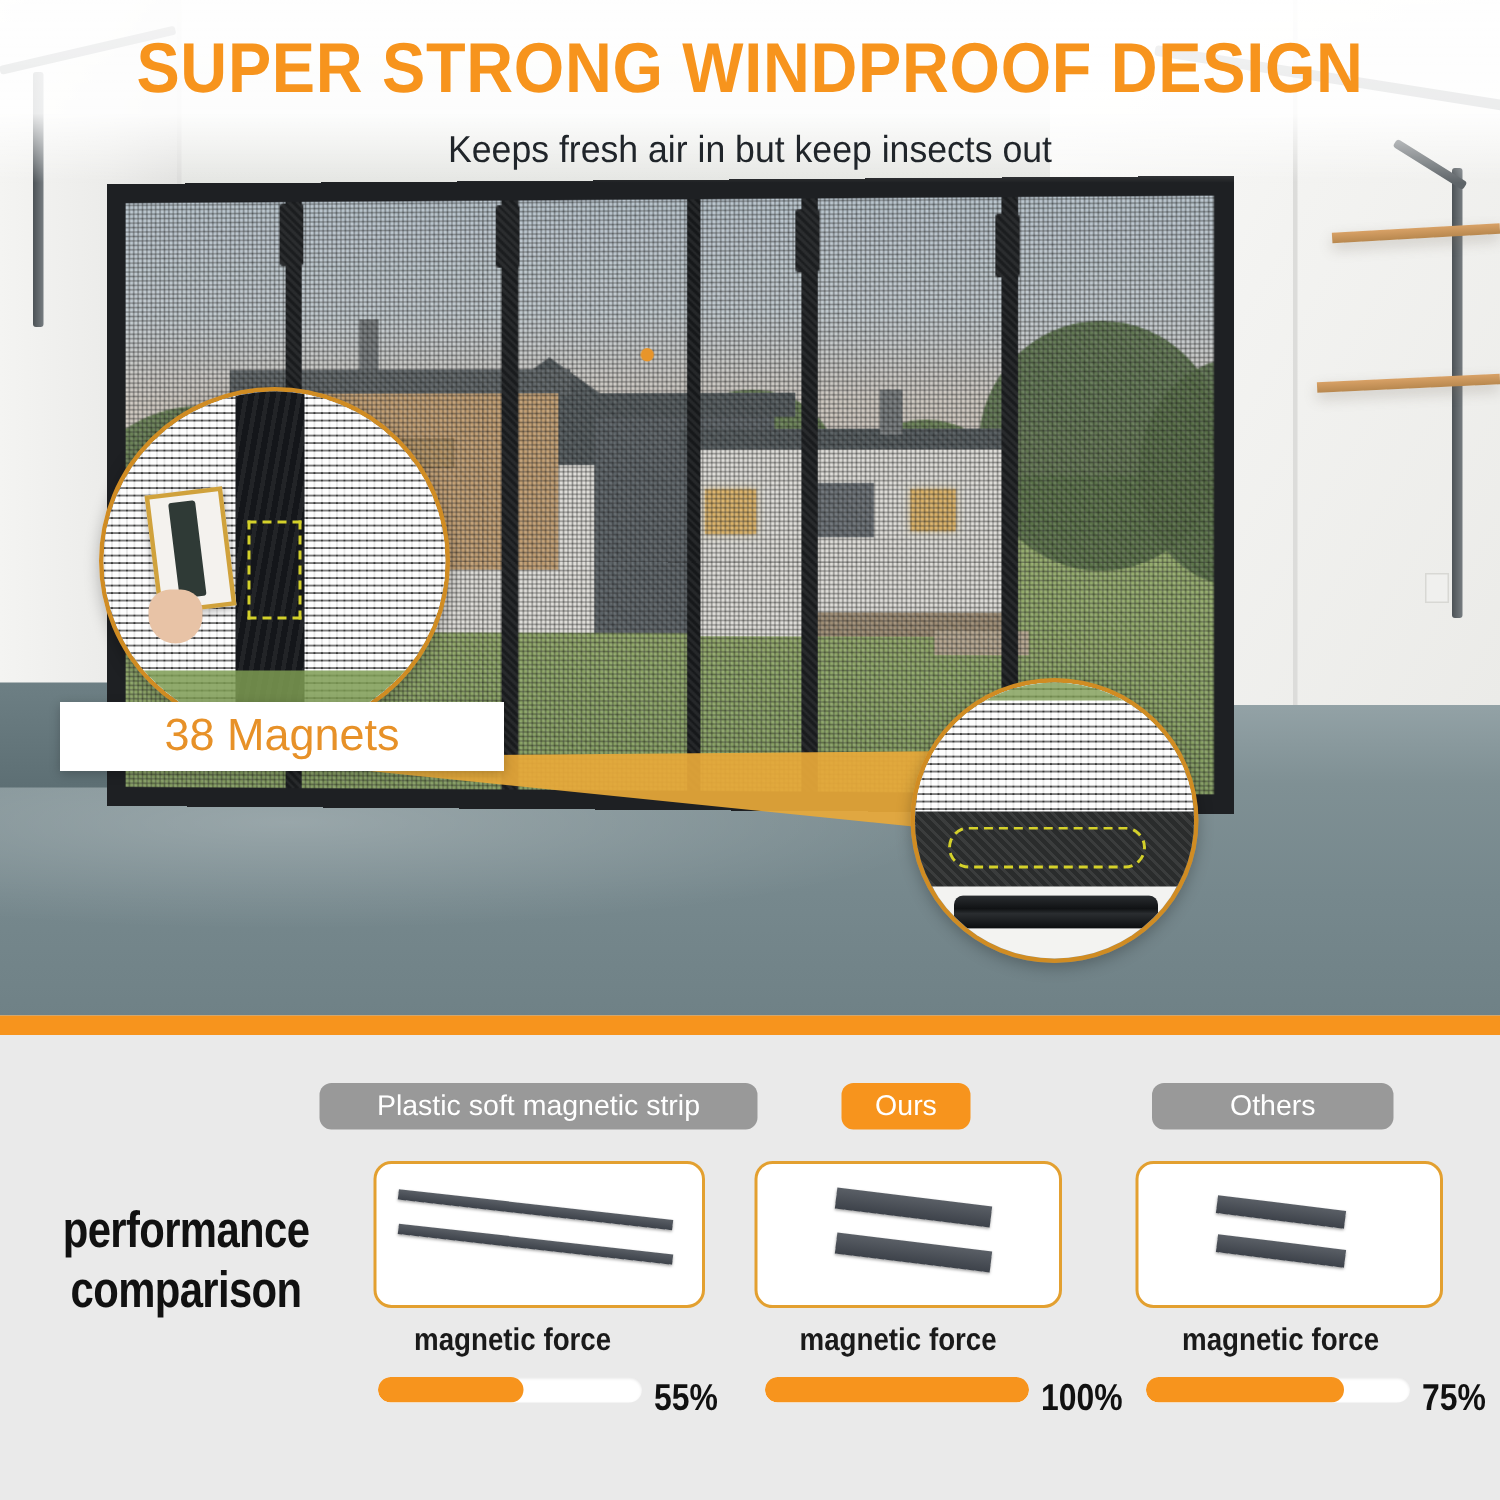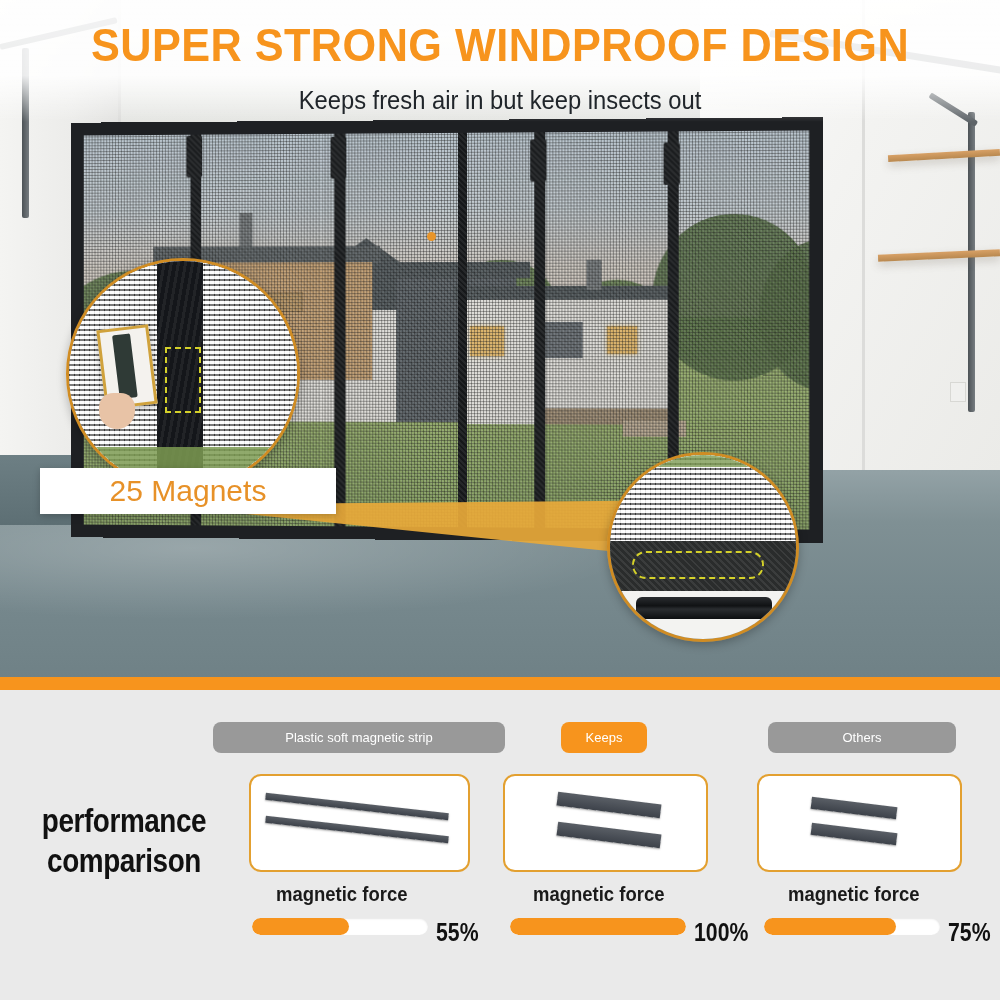--- a/index.html
+++ b/index.html
@@ -123,21 +123,21 @@
   .divider{position:absolute;left:0;top:677px;width:1000px;height:13px;background:#F7941D;}
 
   
   .compare{position:absolute;left:0;top:690px;width:1000px;height:310px;background:#EAEAEA;}
 
   .perf-title{position:absolute;left:8px;top:800px;width:232px;text-align:center;
     font-weight:bold;font-size:34px;line-height:40px;color:#111;
     transform:scaleX(.82);transform-origin:center;letter-spacing:-0.5px;}
 
   .pill{position:absolute;height:31px;border-radius:8px;display:flex;align-items:center;
-    justify-content:center;color:#fff;font-size:13px;padding:0 14px;box-sizing:border-box;}
+    justify-content:center;color:#fff;font-size:19px;padding:0 14px;box-sizing:border-box;}
 
   .card{position:absolute;background:#fff;border:2px solid #E3A030;border-radius:12px;
     box-sizing:border-box;overflow:hidden;}
   .bar-obj{position:absolute;background:linear-gradient(180deg,#5a5f66,#3d424a);
     box-shadow:0 1px 2px rgba(0,0,0,.35);}
 
   .mf-label{position:absolute;font-weight:bold;font-size:21px;color:#1a1a1a;
     transform:scaleX(.88);transform-origin:left center;white-space:nowrap;}
   .track{position:absolute;height:17px;border-radius:9px;background:#ffffff;overflow:hidden;
     box-shadow:inset 0 1px 2px rgba(0,0,0,.10);}
@@ -239,21 +239,21 @@
       <div class="dashed-pill" style="left:22px;top:96px;width:128px;height:24px;"></div>
       <div class="zc-white" style="left:0;top:136px;width:100%;height:50px;"></div>
       <div class="gravity-bar" style="left:26px;top:142px;width:136px;height:22px;"></div>
       <div class="zc-grass" style="left:0;top:-4px;width:100%;height:16px;opacity:.8;"></div>
     </div>
 
     <div class="head-band"></div>
     <div class="headline">SUPER STRONG WINDPROOF DESIGN</div>
     <div class="subline">Keeps fresh air in but keep insects out</div>
 
-    <div class="label-box" id="lbl-magnets">25 Magnets</div>
+    <div class="label-box" id="lbl-magnets">38 Magnets</div>
   </div>
 
   <div class="divider"></div>
 
   <div class="compare">
 
     <div class="perf-title" style="top:110px;">
       <div>performance</div>
       <div>comparison</div>
     </div>
@@ -265,33 +265,33 @@
       <div class="bar-obj" style="left:14px;top:27px;width:184px;height:7px;transform:rotate(6.4deg);"></div>
       <div class="bar-obj" style="left:14px;top:50px;width:184px;height:7px;transform:rotate(6.4deg);"></div>
     </div>
     <div class="mf-label" style="left:276px;top:192px;">magnetic force</div>
     <div class="track" style="left:252px;top:228px;width:176px;">
       <div class="fill" id="fill-0" style="width: 55%;"></div>
     </div>
     <div class="pct" style="left:436px;top:228px;">55%</div>
 
     <div class="pill" style="left:561px;top:32px;width:86px;background:#F7941D;">
-      <span>Keeps</span>
+      <span>Ours</span>
     </div>
     <div class="card" style="left:503px;top:84px;width:205px;height:98px;">
       <div class="bar-obj" style="left:52px;top:22px;width:104px;height:14px;transform:rotate(7deg);"></div>
       <div class="bar-obj" style="left:52px;top:52px;width:104px;height:14px;transform:rotate(7deg);"></div>
     </div>
     <div class="mf-label" style="left:533px;top:192px;">magnetic force</div>
     <div class="track" style="left:510px;top:228px;width:176px;">
       <div class="fill" id="fill-1" style="width: 100%;"></div>
     </div>
     <div class="pct" style="left:694px;top:228px;">100%</div>
 
-    <div class="pill" style="left:768px;top:32px;width:188px;background:#999999;">
+    <div class="pill" style="left:768px;top:32px;width:161px;background:#999999;">
       <span>Others</span>
     </div>
     <div class="card" style="left:757px;top:84px;width:205px;height:98px;">
       <div class="bar-obj" style="left:52px;top:26px;width:86px;height:12px;transform:rotate(7deg);"></div>
       <div class="bar-obj" style="left:52px;top:52px;width:86px;height:12px;transform:rotate(7deg);"></div>
     </div>
     <div class="mf-label" style="left:788px;top:192px;">magnetic force</div>
     <div class="track" style="left:764px;top:228px;width:176px;">
       <div class="fill" id="fill-2" style="width: 75%;"></div>
     </div>

